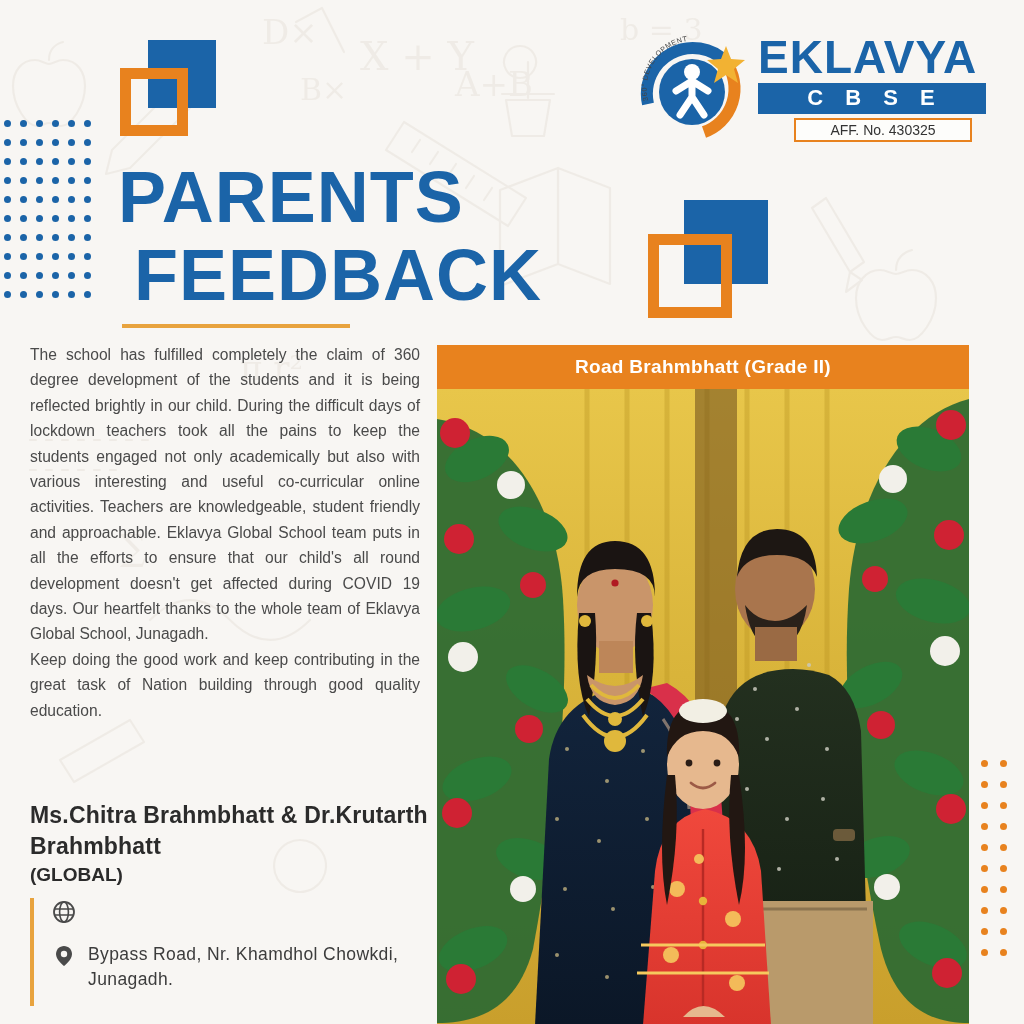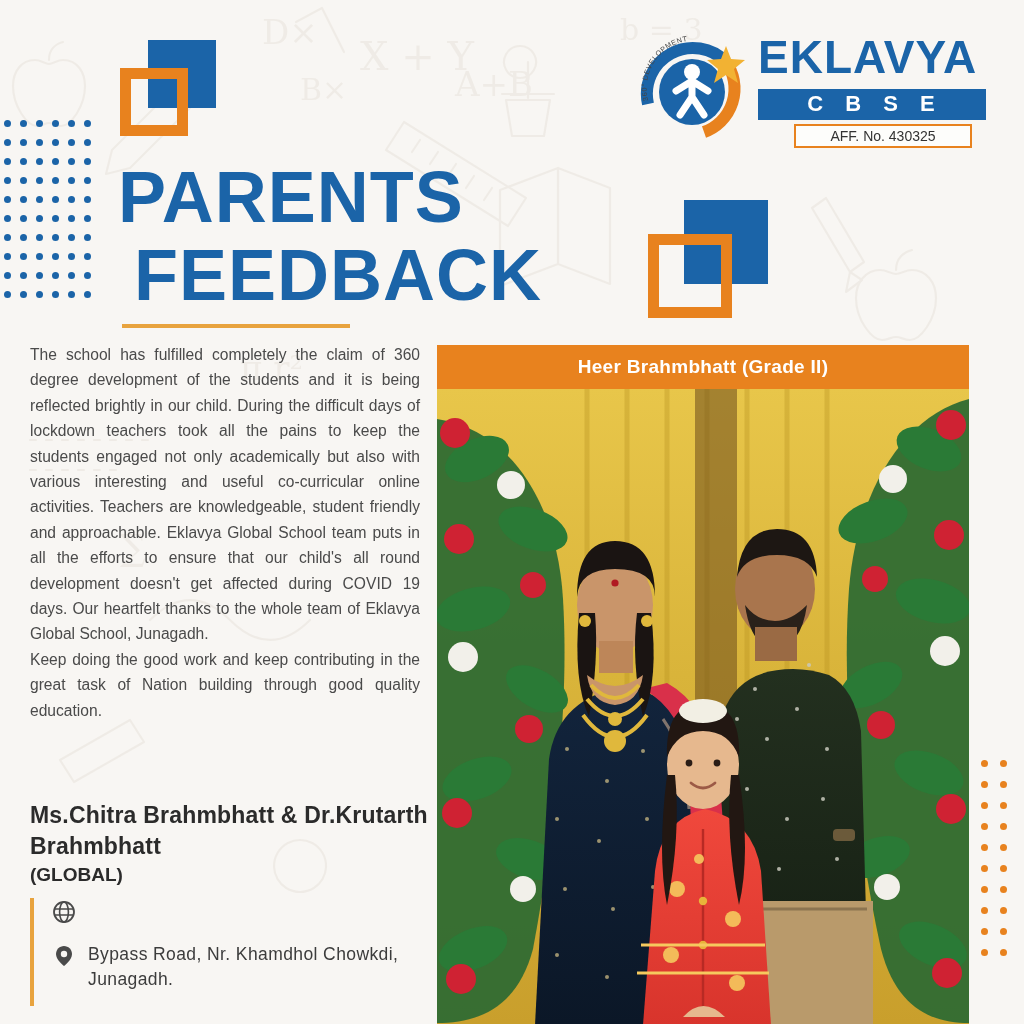--- a/index.html
+++ b/index.html
@@ -93,21 +93,21 @@
     font-family: "Liberation Sans", sans-serif;
   }
   .logo-global {
     font-size: 24px;
     font-weight: bold;
     letter-spacing: 1.5px;
     color: #e8821e;
     line-height: 28px;
   }
   .logo-cbse {
-    margin-top: 9px;
+    margin-top: 3px;
     background: #1b64a8;
     color: #ffffff;
     font-size: 22px;
     font-weight: bold;
     letter-spacing: 8px;
     text-align: center;
     padding: 2px 0 3px 6px;
     width: 228px;
   }
   .logo-aff {
@@ -452,21 +452,21 @@
         <svg width="24" height="24" viewBox="0 0 24 24" xmlns="http://www.w3.org/2000/svg">
           <path d="M12 2 C7.6 2 4 5.6 4 10 c0 6 8 12 8 12 s8 -6 8 -12 c0 -4.4 -3.6 -8 -8 -8z" fill="#4a4a4a"></path>
           <circle cx="12" cy="10" r="3.2" fill="#f8f6f3"></circle>
         </svg>
       </span>
       <span class="txt">Bypass Road, Nr. Khamdhol Chowkdi, Junagadh.</span>
     </div>
   </div>
 
   <div class="photo-panel">
-    <div class="photo-caption">Heer Brahmbhatt (Grade II)</div>
+    <div class="photo-caption">Road Brahmbhatt (Grade II)</div>
     <div class="photo">
       <svg viewBox="0 0 532 635" width="532" height="635" xmlns="http://www.w3.org/2000/svg">
         <defs>
           <linearGradient id="curtain" x1="0" y1="0" x2="0" y2="1">
             <stop offset="0%" stop-color="#e8c64a"></stop>
             <stop offset="45%" stop-color="#d9b43a"></stop>
             <stop offset="100%" stop-color="#c99f2c"></stop>
           </linearGradient>
           <linearGradient id="dress" x1="0" y1="0" x2="0" y2="1">
             <stop offset="0%" stop-color="#12243c"></stop>

